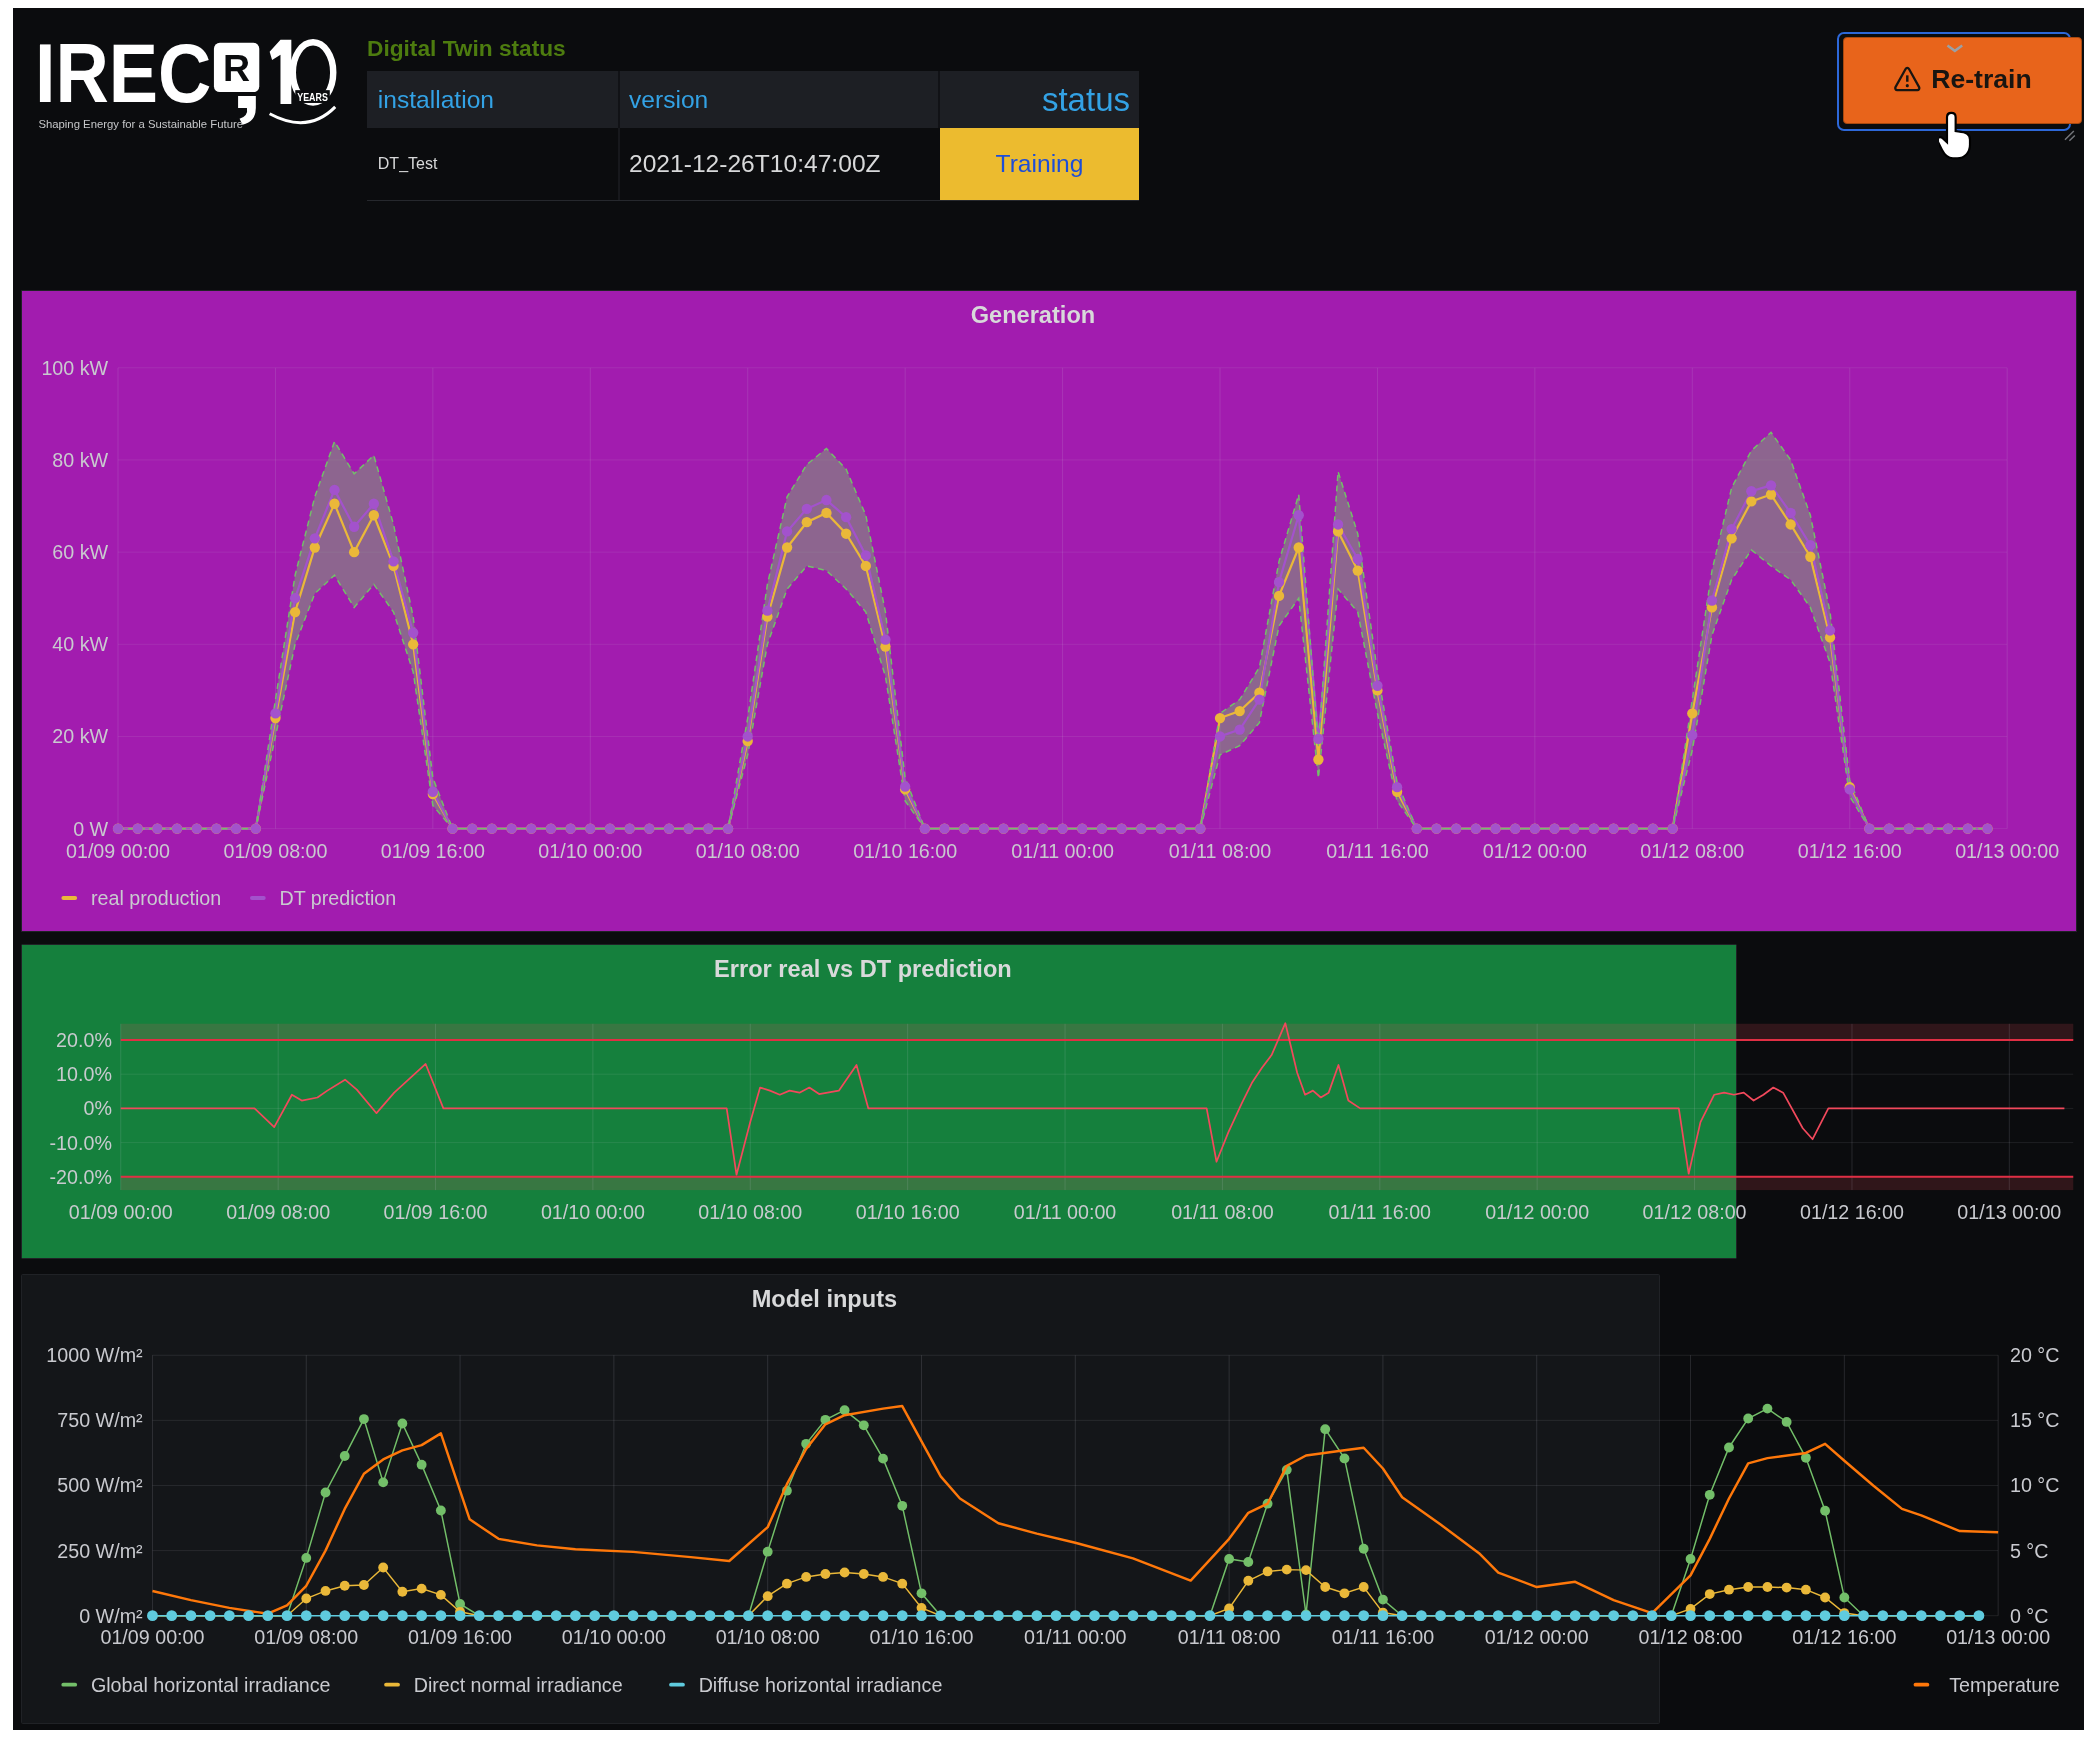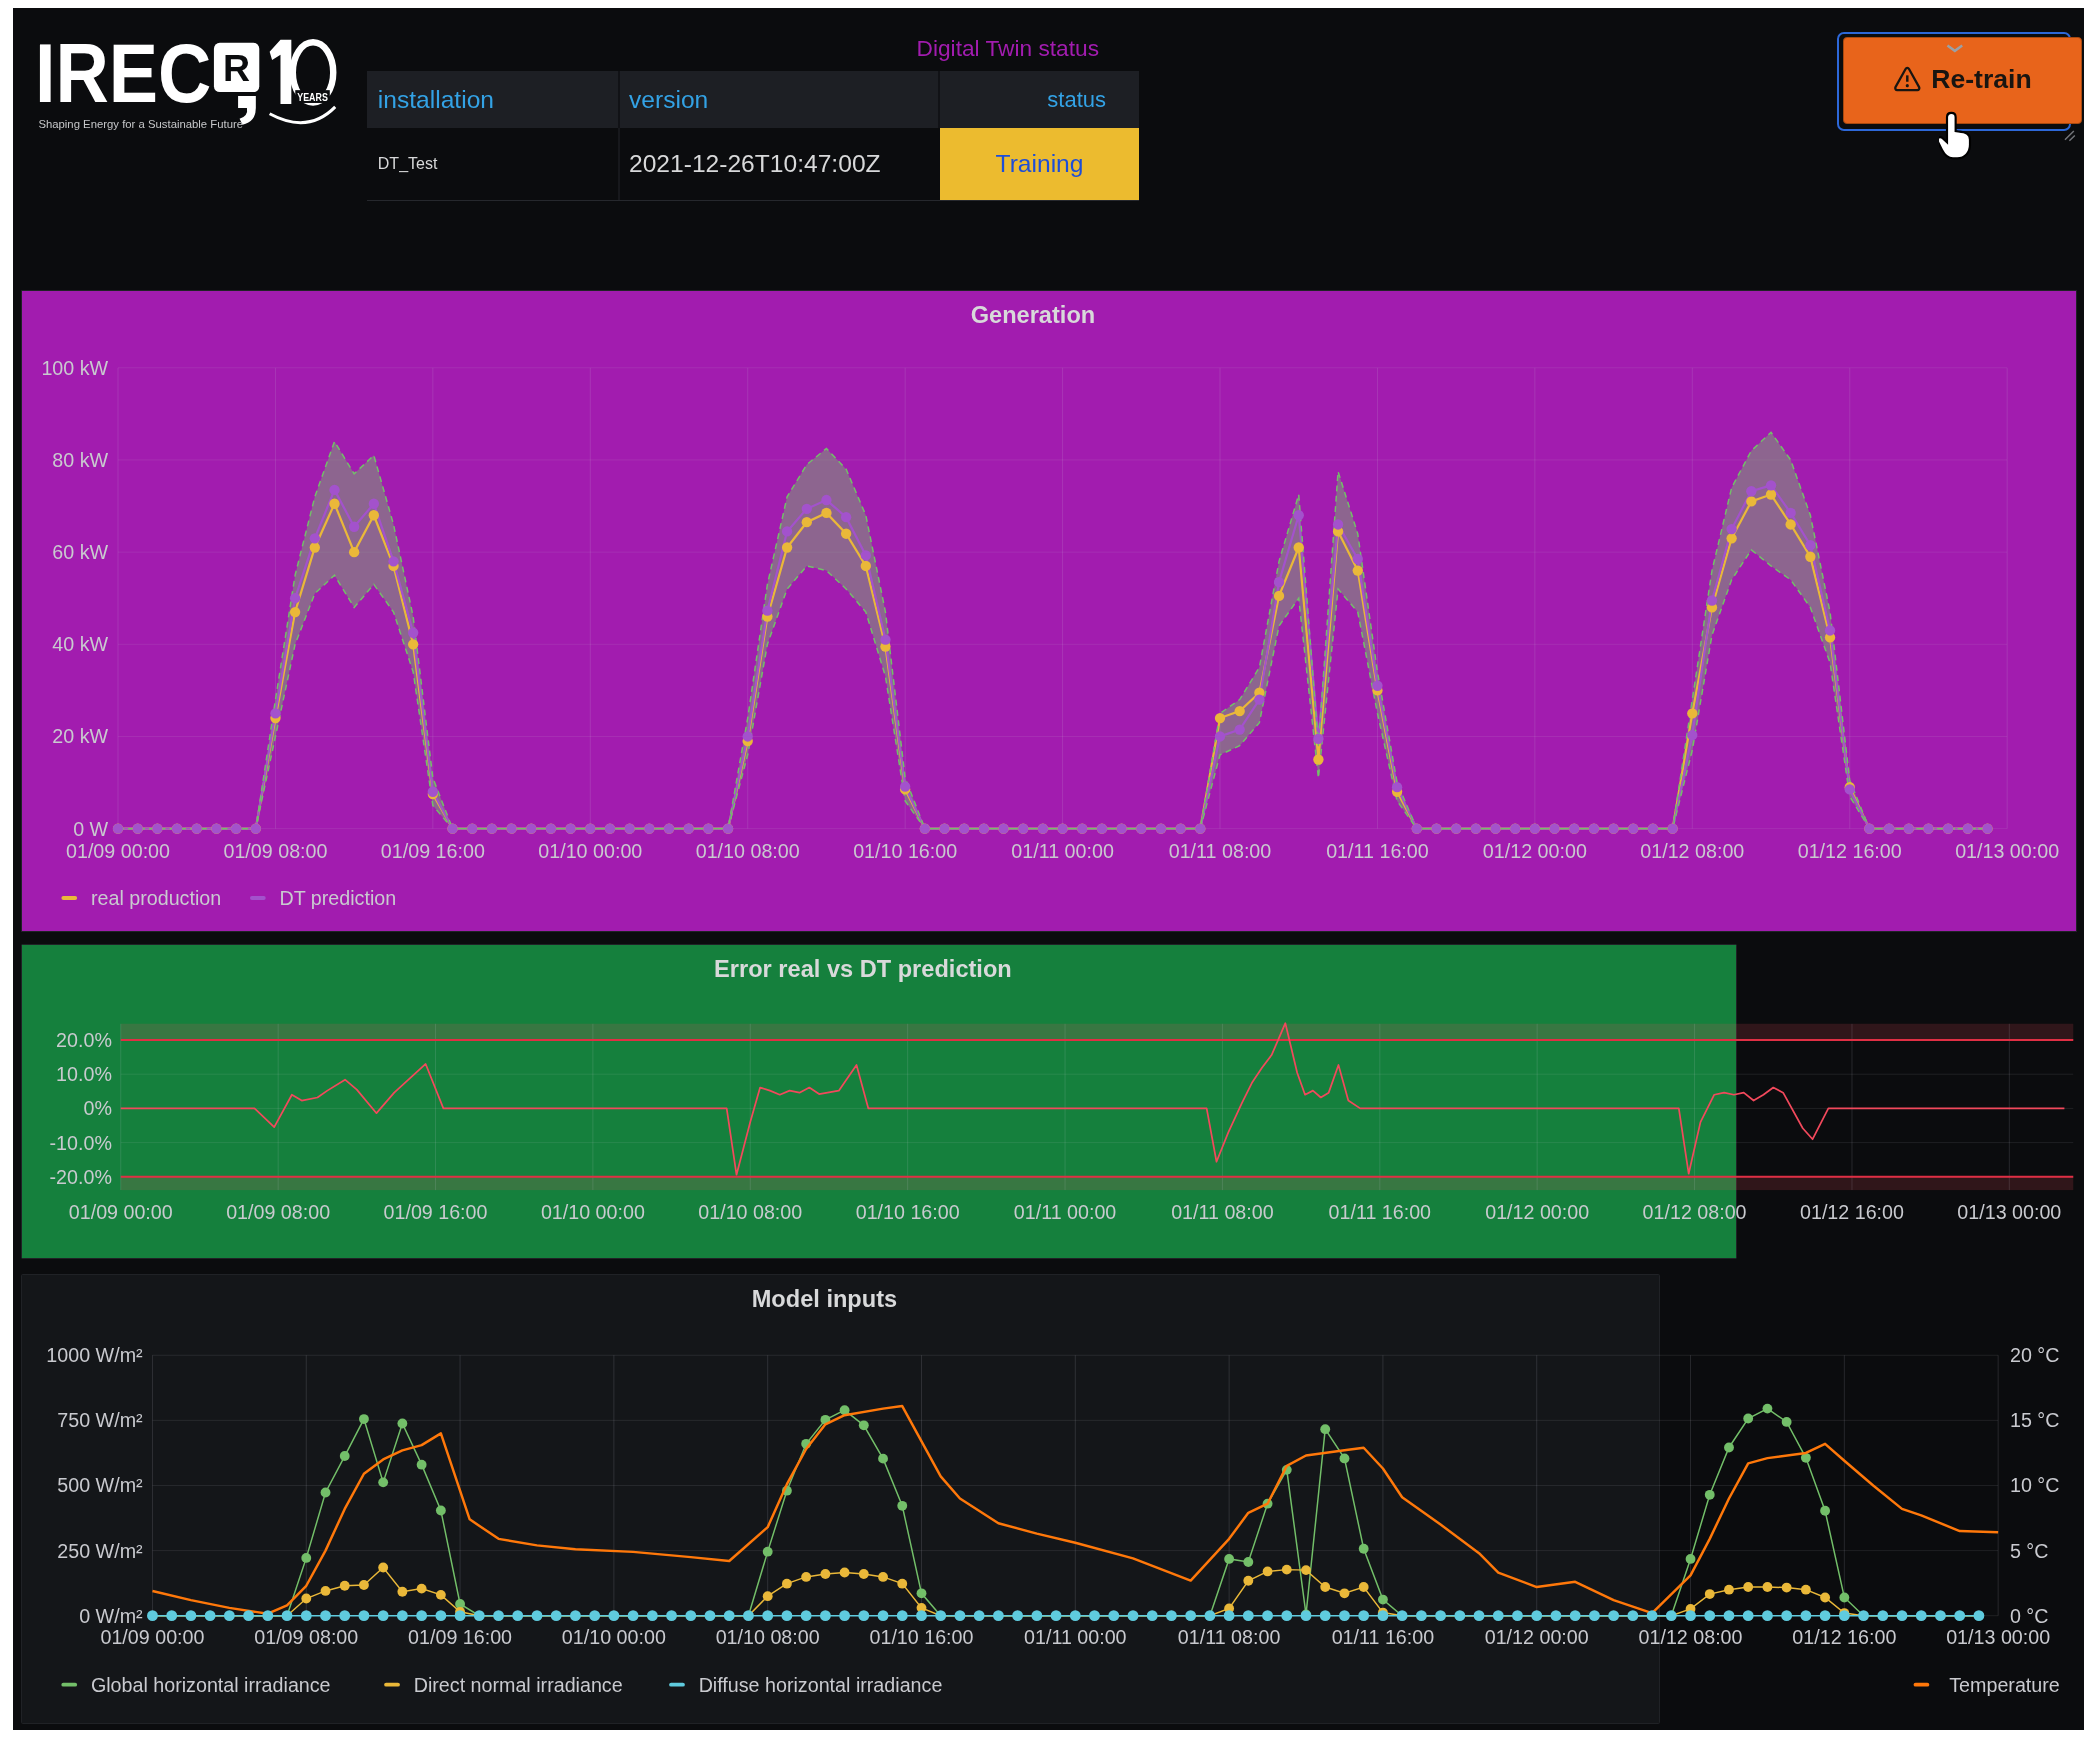--- a/index.html
+++ b/index.html
@@ -17,27 +17,27 @@
   </g>
   <path d="M506 22 L528 22 L528 152 L506 152 L506 52 L489 63 L484 46 Z" fill="#ffffff"></path>
   <ellipse cx="572" cy="88" rx="41" ry="61" fill="none" stroke="#ffffff" stroke-width="13"></ellipse>
   <rect x="536" y="124" width="70" height="26" fill="#0b0c0e"></rect>
   <text x="540" y="146" font-size="24" font-weight="bold" fill="#ffffff" textLength="62" lengthAdjust="spacingAndGlyphs">YEARS</text>
   <path d="M484 172 Q562 214 617 158" fill="none" stroke="#ffffff" stroke-width="6"></path>
   <text x="15" y="201" font-size="23" fill="#c6c7c9">Shaping Energy for a Sustainable Future</text>
 </svg>
 
 <div style="position:absolute;left:367px;top:35px;width:772px;">
-  <div style="position:absolute;left:0;top:0;width:732px;text-align:right;font-size:22.7px;font-weight:normal;color:#a21caf;">Digital Twin status</div>
+  <div style="position:absolute;left:0;top:0;width:732px;text-align:left;font-size:22.7px;font-weight:bold;color:#4d7c0f;">Digital Twin status</div>
   <div style="position:absolute;left:0;top:36px;width:772px;height:57px;background:#1d1f24;"></div>
   <div style="position:absolute;left:251px;top:36px;width:1.5px;height:57px;background:#111216;"></div>
   <div style="position:absolute;left:571px;top:36px;width:1.5px;height:57px;background:#111216;"></div>
   <div style="position:absolute;left:10.8px;top:36px;height:57px;line-height:57px;font-size:24.6px;color:#33A2E5;">installation</div>
   <div style="position:absolute;left:262px;top:36px;height:57px;line-height:57px;font-size:24.6px;color:#33A2E5;">version</div>
-  <div style="position:absolute;left:568px;top:36px;width:171px;height:57px;line-height:57px;font-size:22px;color:#33A2E5;text-align:right;">status</div>
+  <div style="position:absolute;left:592px;top:36px;width:171px;height:57px;line-height:57px;font-size:33px;color:#33A2E5;text-align:right;">status</div>
   <div style="position:absolute;left:0;top:93px;width:772px;height:72px;border-bottom:1px solid #26282d;"></div>
   <div style="position:absolute;left:251px;top:93px;width:1.5px;height:72px;background:#17181c;"></div>
   <div style="position:absolute;left:10.8px;top:93px;height:72px;line-height:72px;font-size:16px;color:#d8d9da;">DT_Test</div>
   <div style="position:absolute;left:262px;top:93px;height:72px;line-height:72px;font-size:24.6px;color:#d8d9da;">2021-12-26T10:47:00Z</div>
   <div style="position:absolute;left:573px;top:93px;width:199px;height:72px;line-height:72px;font-size:24.6px;color:#1d4ed8;background:#ecbb2f;text-align:center;">Training</div>
 </div>
 
 <div style="position:absolute;left:1837px;top:31.5px;width:234px;height:99px;border:2.5px solid #2d68d8;border-radius:6.9px;box-sizing:border-box;"></div>
 <div style="position:absolute;left:1843px;top:37px;width:239px;height:87px;background:#e8641b;border:1.5px solid #a8490f;border-radius:3.9px;box-sizing:border-box;text-align:center;line-height:83px;font-size:26.6px;font-weight:bold;color:#191511;">
   <svg width="28.6" height="25.6" viewBox="0 0 58 52" style="vertical-align:-3.9px;margin-right:9.4px">

